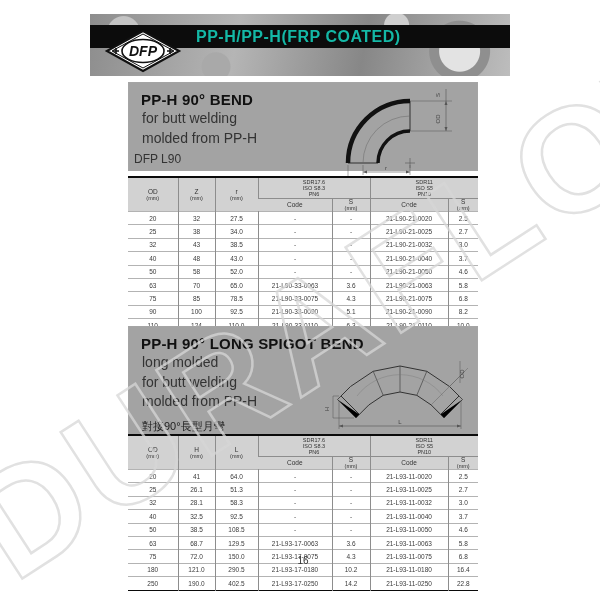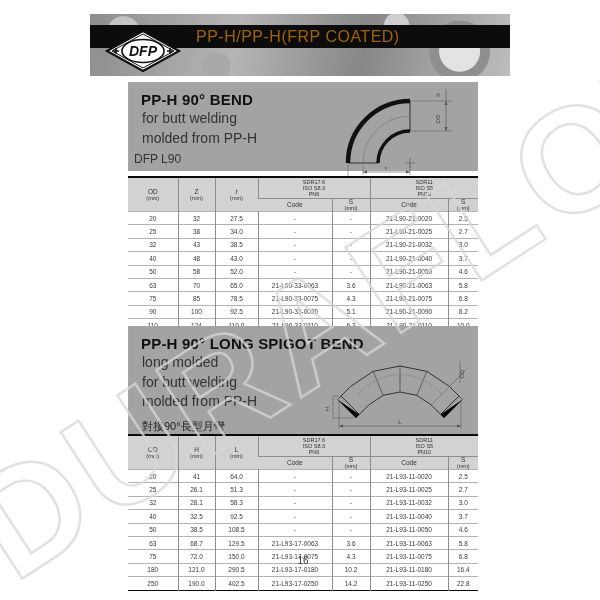--- a/index.html
+++ b/index.html
@@ -17,21 +17,21 @@
   
   .header{position:absolute;left:90px;top:14px;width:420px;height:62px;z-index:2;
     background:
       radial-gradient(circle at 88% 60%, #e3e3e3 0 20px, #8f8f8f 21px 30px, rgba(0,0,0,0) 31px),
       radial-gradient(circle at 73% 18%, #cfcfcf 0 12px, rgba(0,0,0,0) 13px),
       radial-gradient(circle at 8% 30%, #c4c4c4 0 16px, rgba(0,0,0,0) 17px),
       radial-gradient(circle at 30% 85%, #a9a9a9 0 14px, rgba(0,0,0,0) 15px),
       linear-gradient(100deg,#8d8d8d,#b5b5b5 35%,#878787 65%,#bdbdbd);
   }
   .band{position:absolute;left:0;top:11px;width:100%;height:23px;background:#0c0c0c;display:flex;align-items:center;}
-  .band-title{color:#a16207;font-weight:normal;font-size:16px;margin-left:106px;letter-spacing:.5px;}
+  .band-title{color:#14b8a6;font-weight:bold;font-size:16px;margin-left:106px;letter-spacing:.5px;}
   .outline-title{
     position:absolute;left:106px;top:37px;font-size:15px;font-weight:bold;letter-spacing:5px;
     color:#eeeeee;-webkit-text-stroke:1.3px #141414;white-space:nowrap;
   }
   .logo{position:absolute;left:14px;top:15px;}
   
   .box{position:absolute;left:128px;width:350px;border:1px solid #a5a5a5;background:#a3a3a3;z-index:2;box-sizing:border-box;}
   .box1{top:82px;height:89px;}
   .box2{top:326px;height:133px;}
   .sec-title{font-weight:bold;font-size:15px;margin:8px 0 1px 12px;letter-spacing:.2px;color:#111;}

